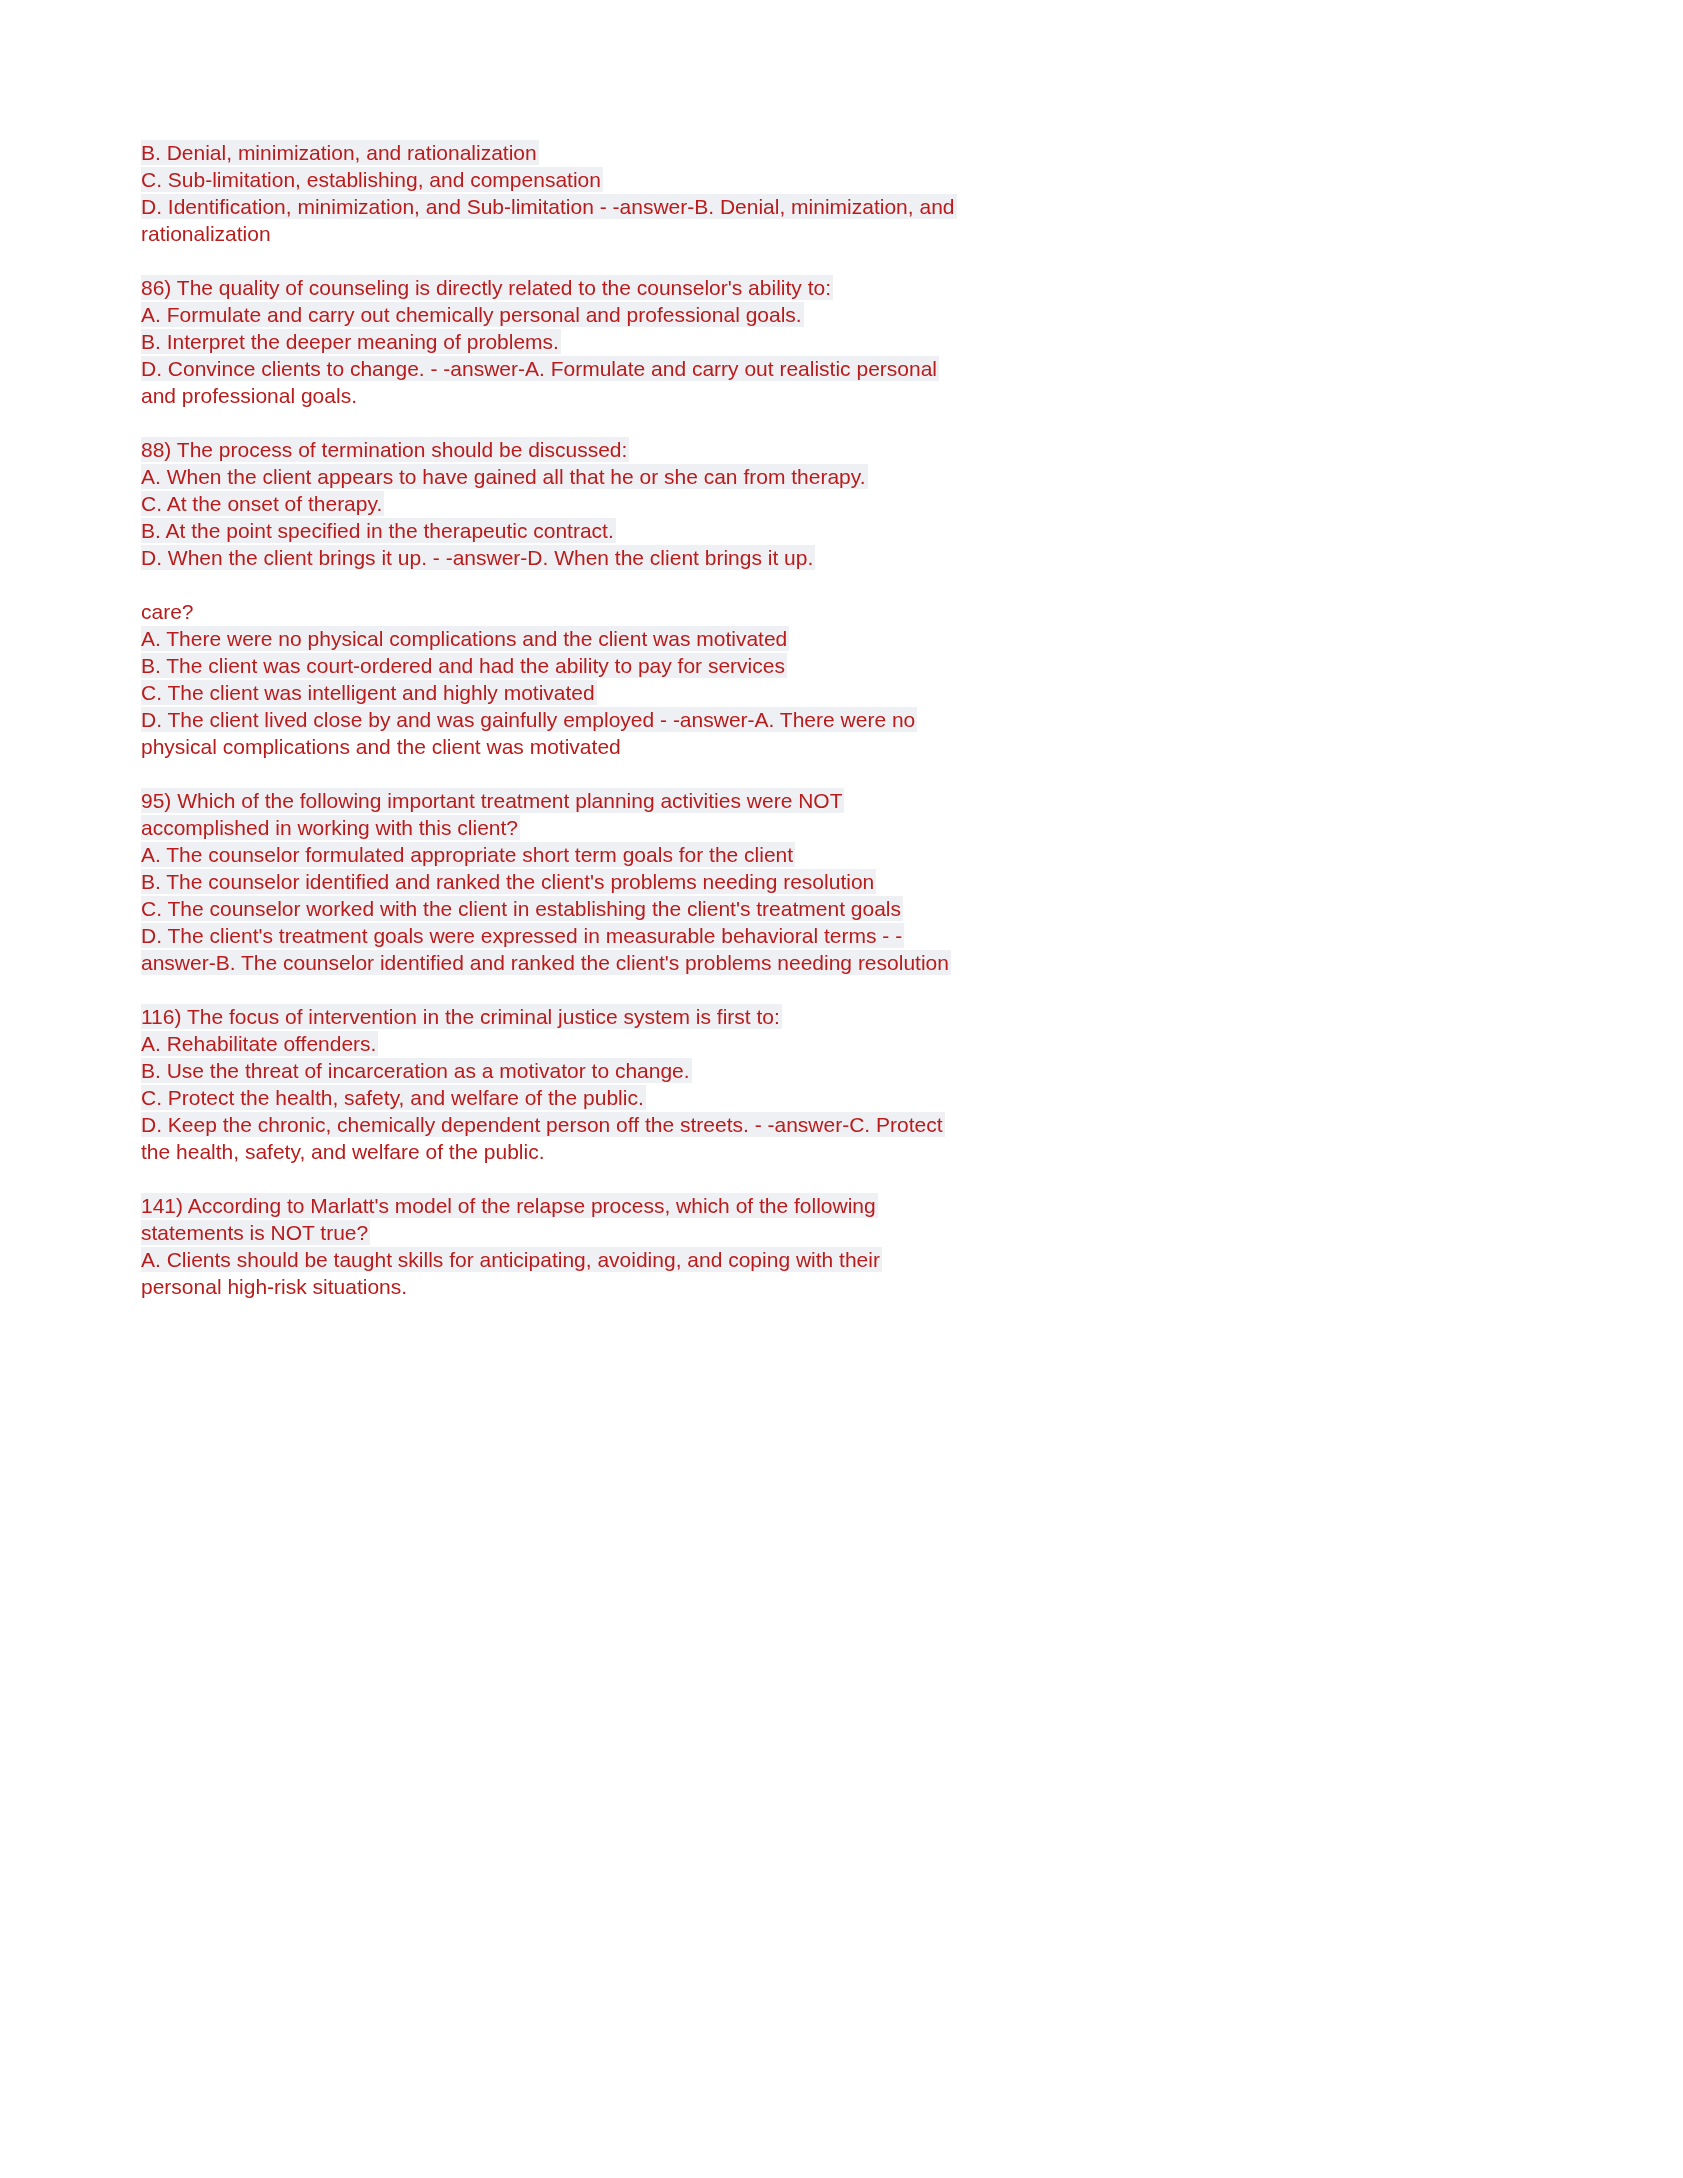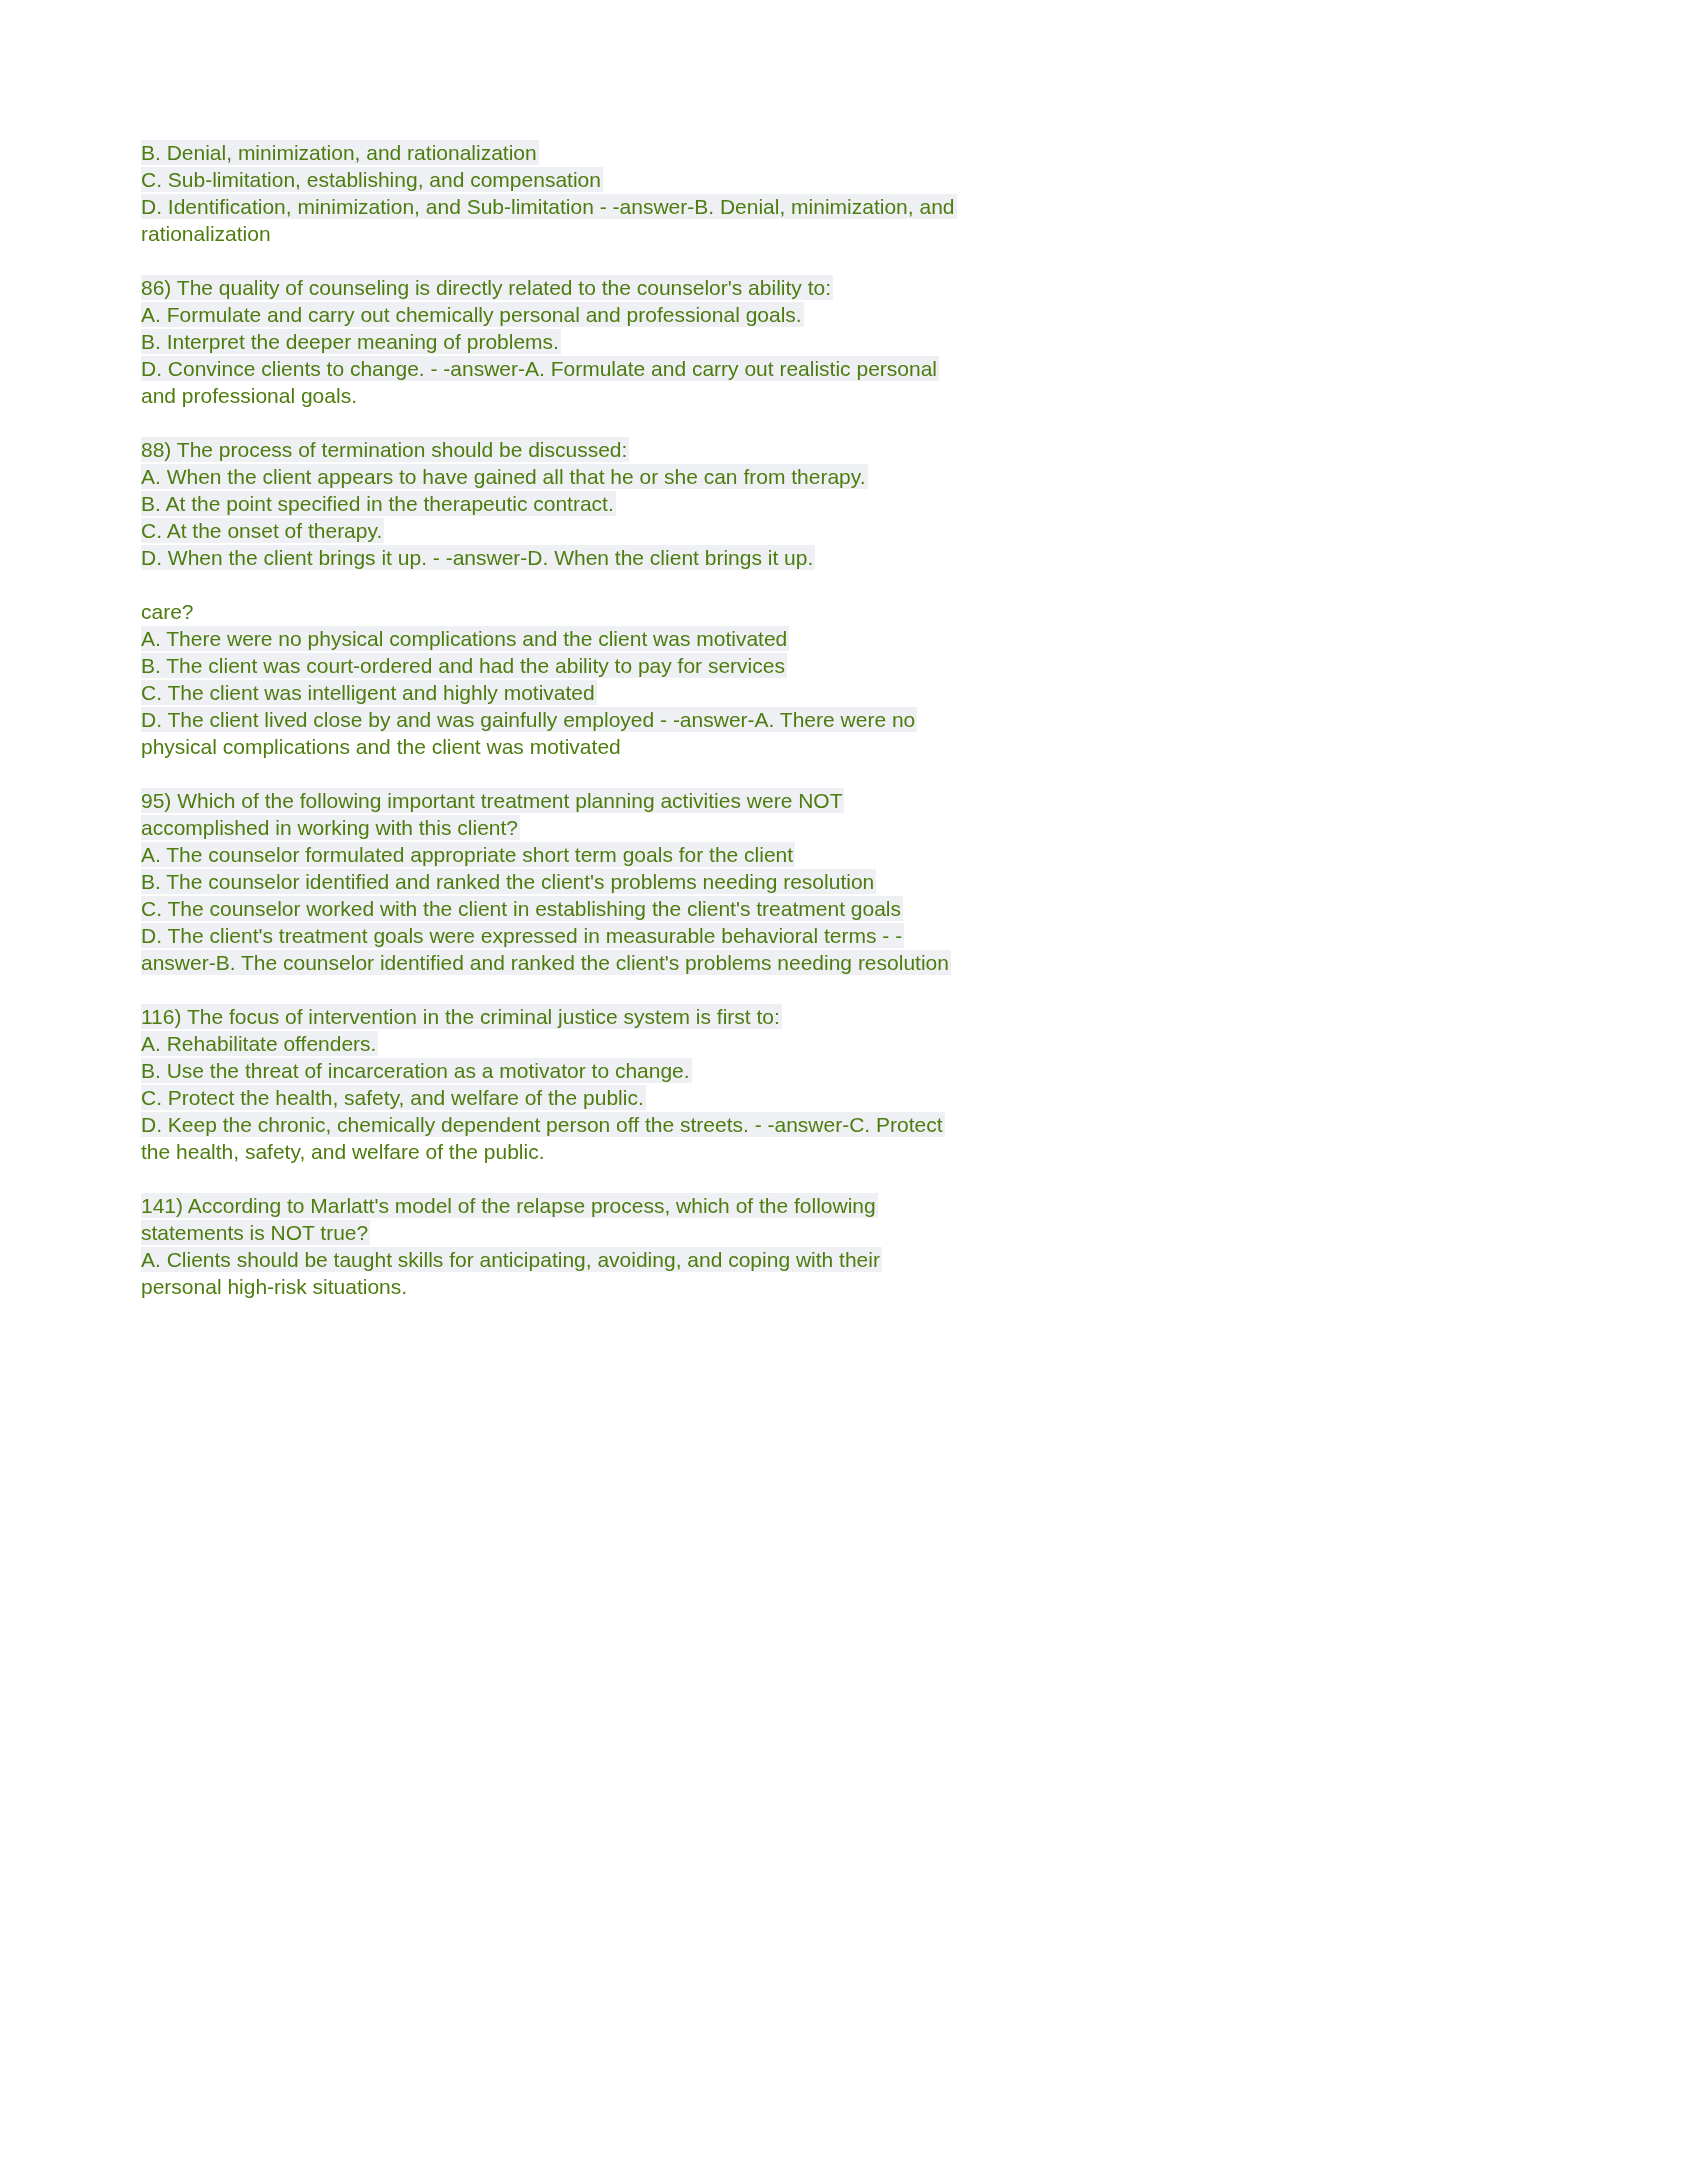--- a/index.html
+++ b/index.html
@@ -9,21 +9,21 @@
   }
   .page {
     position: relative;
     width: 1683px;
     height: 2178px;
     background: #ffffff;
     overflow: hidden;
     font-family: "Liberation Sans", sans-serif;
     font-size: 21px;
     line-height: 27px;
-    color: #4d7c0f;
+    color: #b91c1c;
   }
   .content {
     position: absolute;
     left: 141px;
     top: 139px;
     width: 1089px;
   }
   .paragraph {
     margin: 0 0 27px 0;
   }
@@ -52,22 +52,22 @@
       <div class="paragraph">
         <div class="line"><span class="hl">86) The quality of counseling is directly related to the counselor's ability to:</span></div>
         <div class="line"><span class="hl">A. Formulate and carry out chemically personal and professional goals.</span></div>
         <div class="line"><span class="hl">B. Interpret the deeper meaning of problems.</span></div>
         <div class="line"><span class="hl">D. Convince clients to change. - -answer-A. Formulate and carry out realistic personal</span></div>
         <div class="line"><span>and professional goals.</span></div>
       </div>
       <div class="paragraph">
         <div class="line"><span class="hl">88) The process of termination should be discussed:</span></div>
         <div class="line"><span class="hl">A. When the client appears to have gained all that he or she can from therapy.</span></div>
+        <div class="line"><span class="hl">C. At the onset of therapy.</span></div>
         <div class="line"><span class="hl">B. At the point specified in the therapeutic contract.</span></div>
-        <div class="line"><span class="hl">C. At the onset of therapy.</span></div>
         <div class="line"><span class="hl">D. When the client brings it up. - -answer-D. When the client brings it up.</span></div>
       </div>
       <div class="paragraph">
         <div class="line"><span>care?</span></div>
         <div class="line"><span class="hl">A. There were no physical complications and the client was motivated</span></div>
         <div class="line"><span class="hl">B. The client was court-ordered and had the ability to pay for services</span></div>
         <div class="line"><span class="hl">C. The client was intelligent and highly motivated</span></div>
         <div class="line"><span class="hl">D. The client lived close by and was gainfully employed - -answer-A. There were no</span></div>
         <div class="line"><span>physical complications and the client was motivated</span></div>
       </div>

